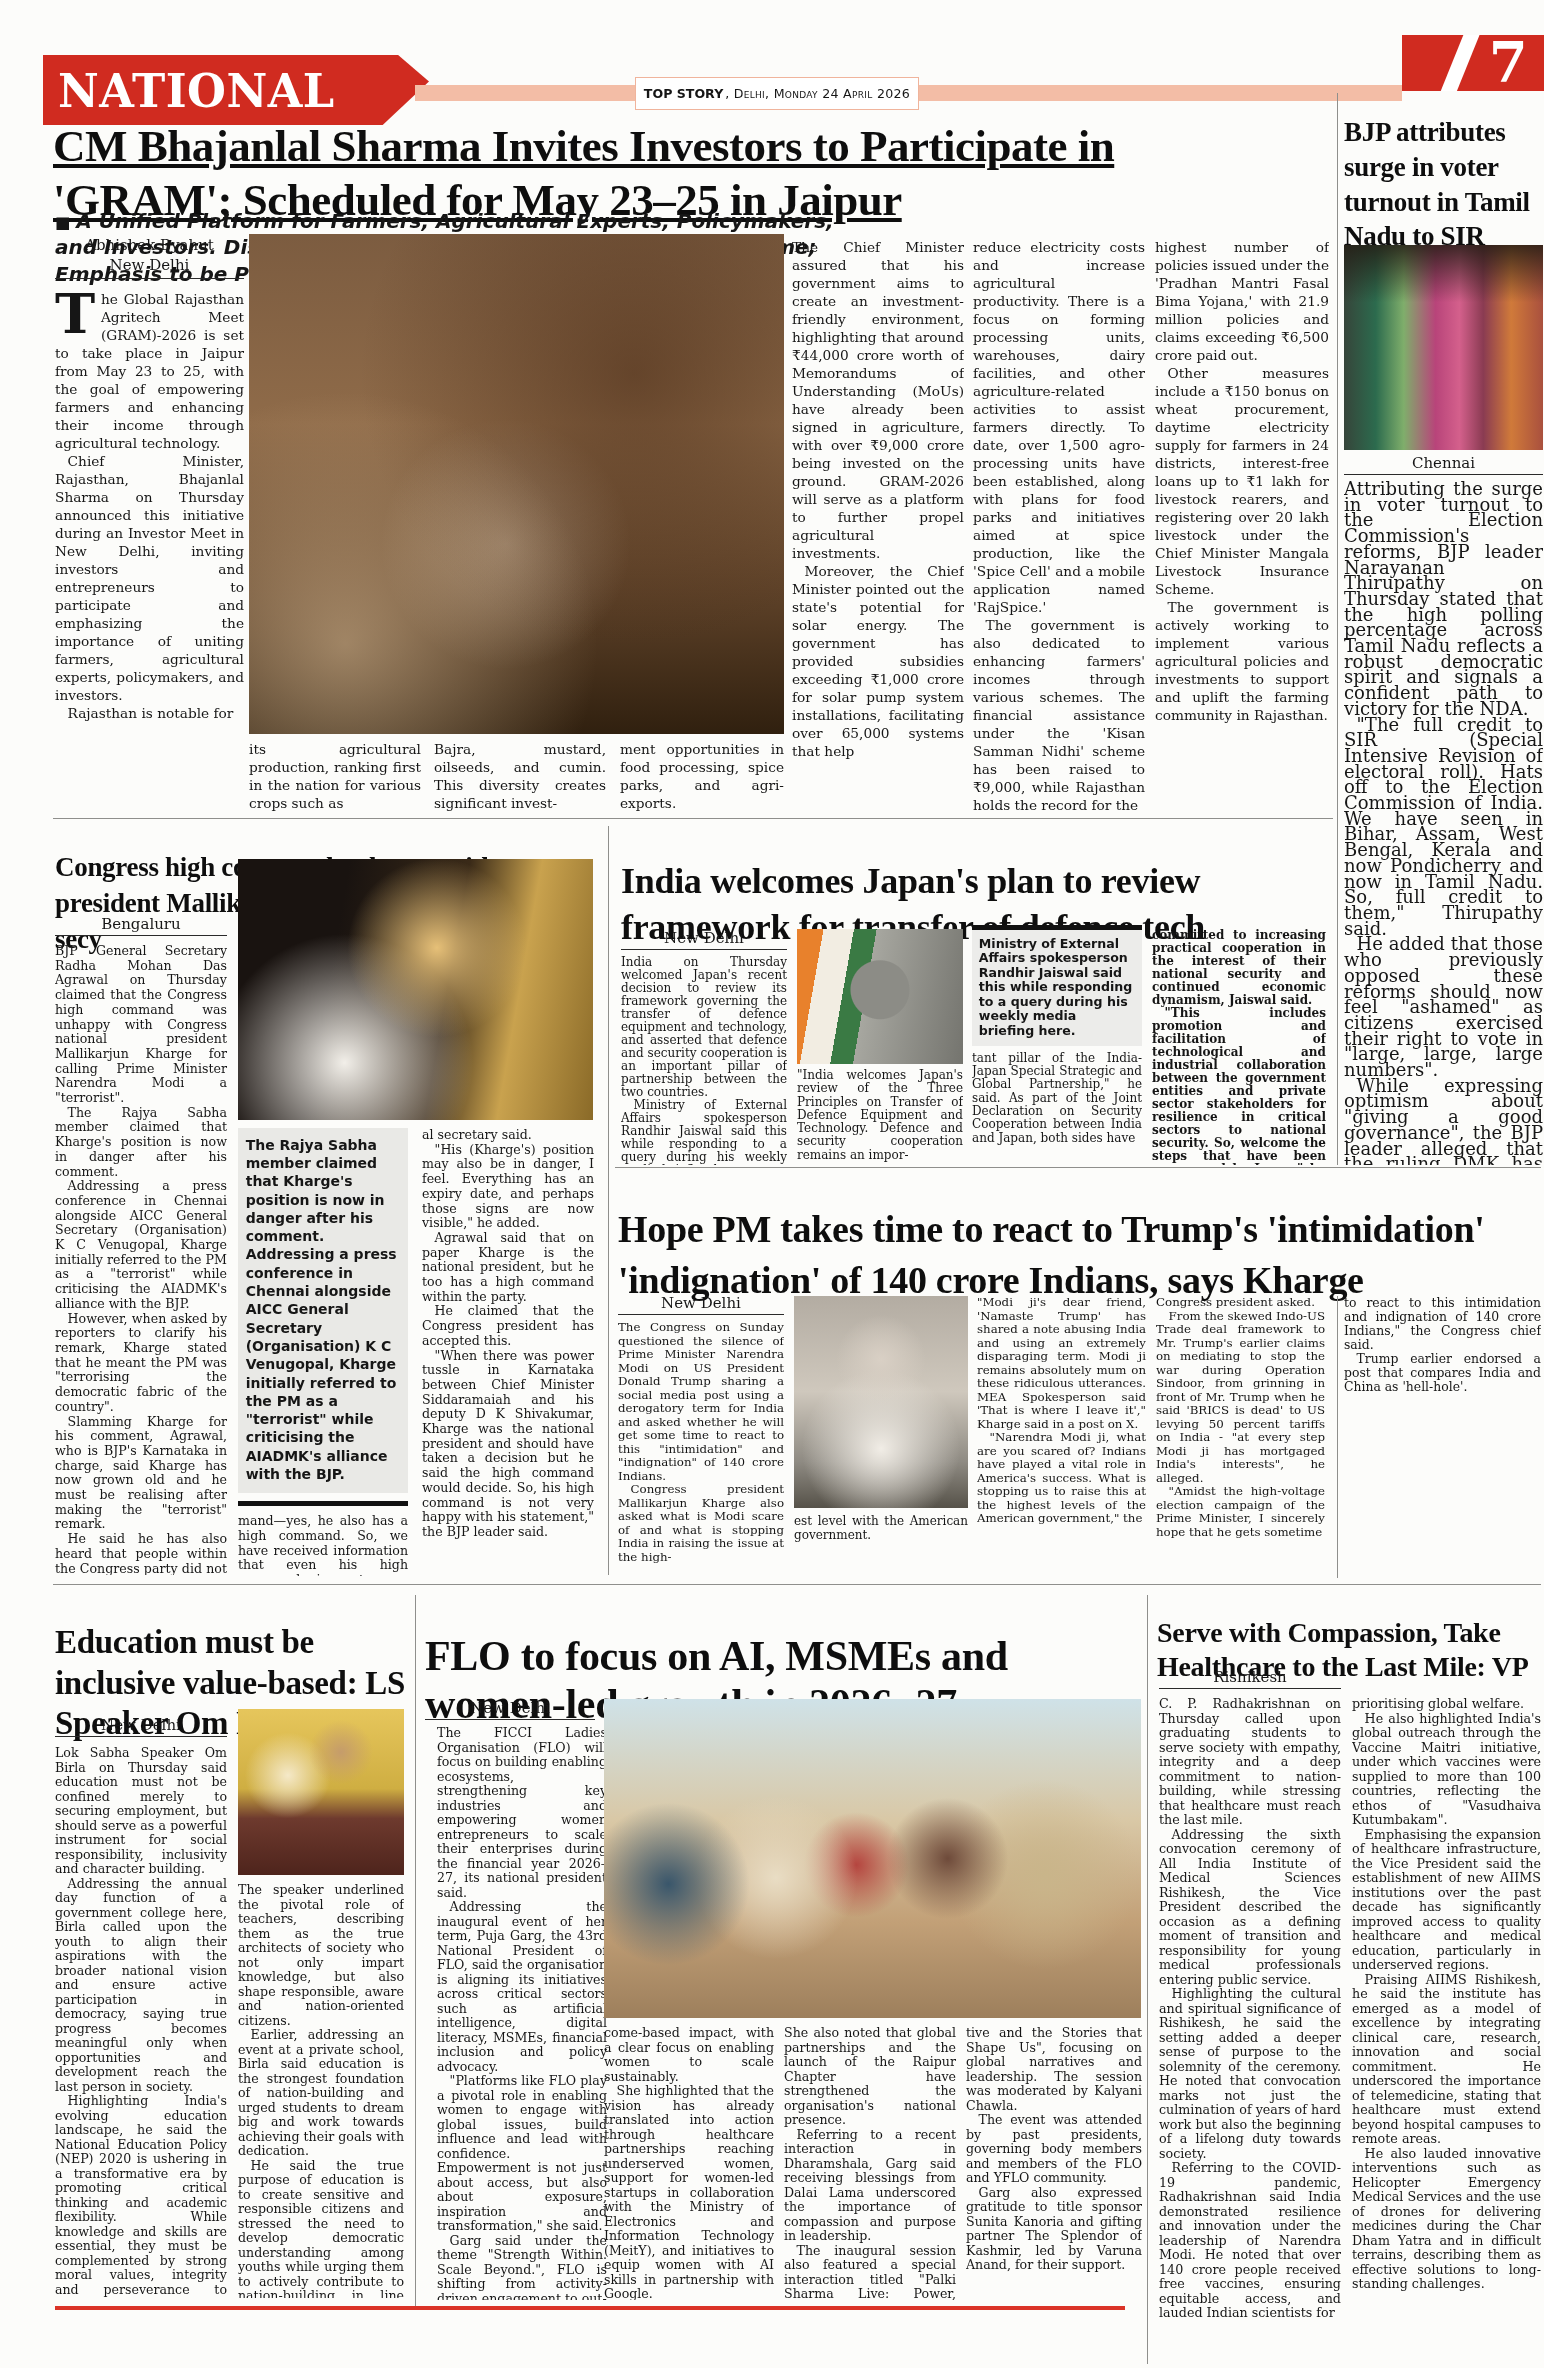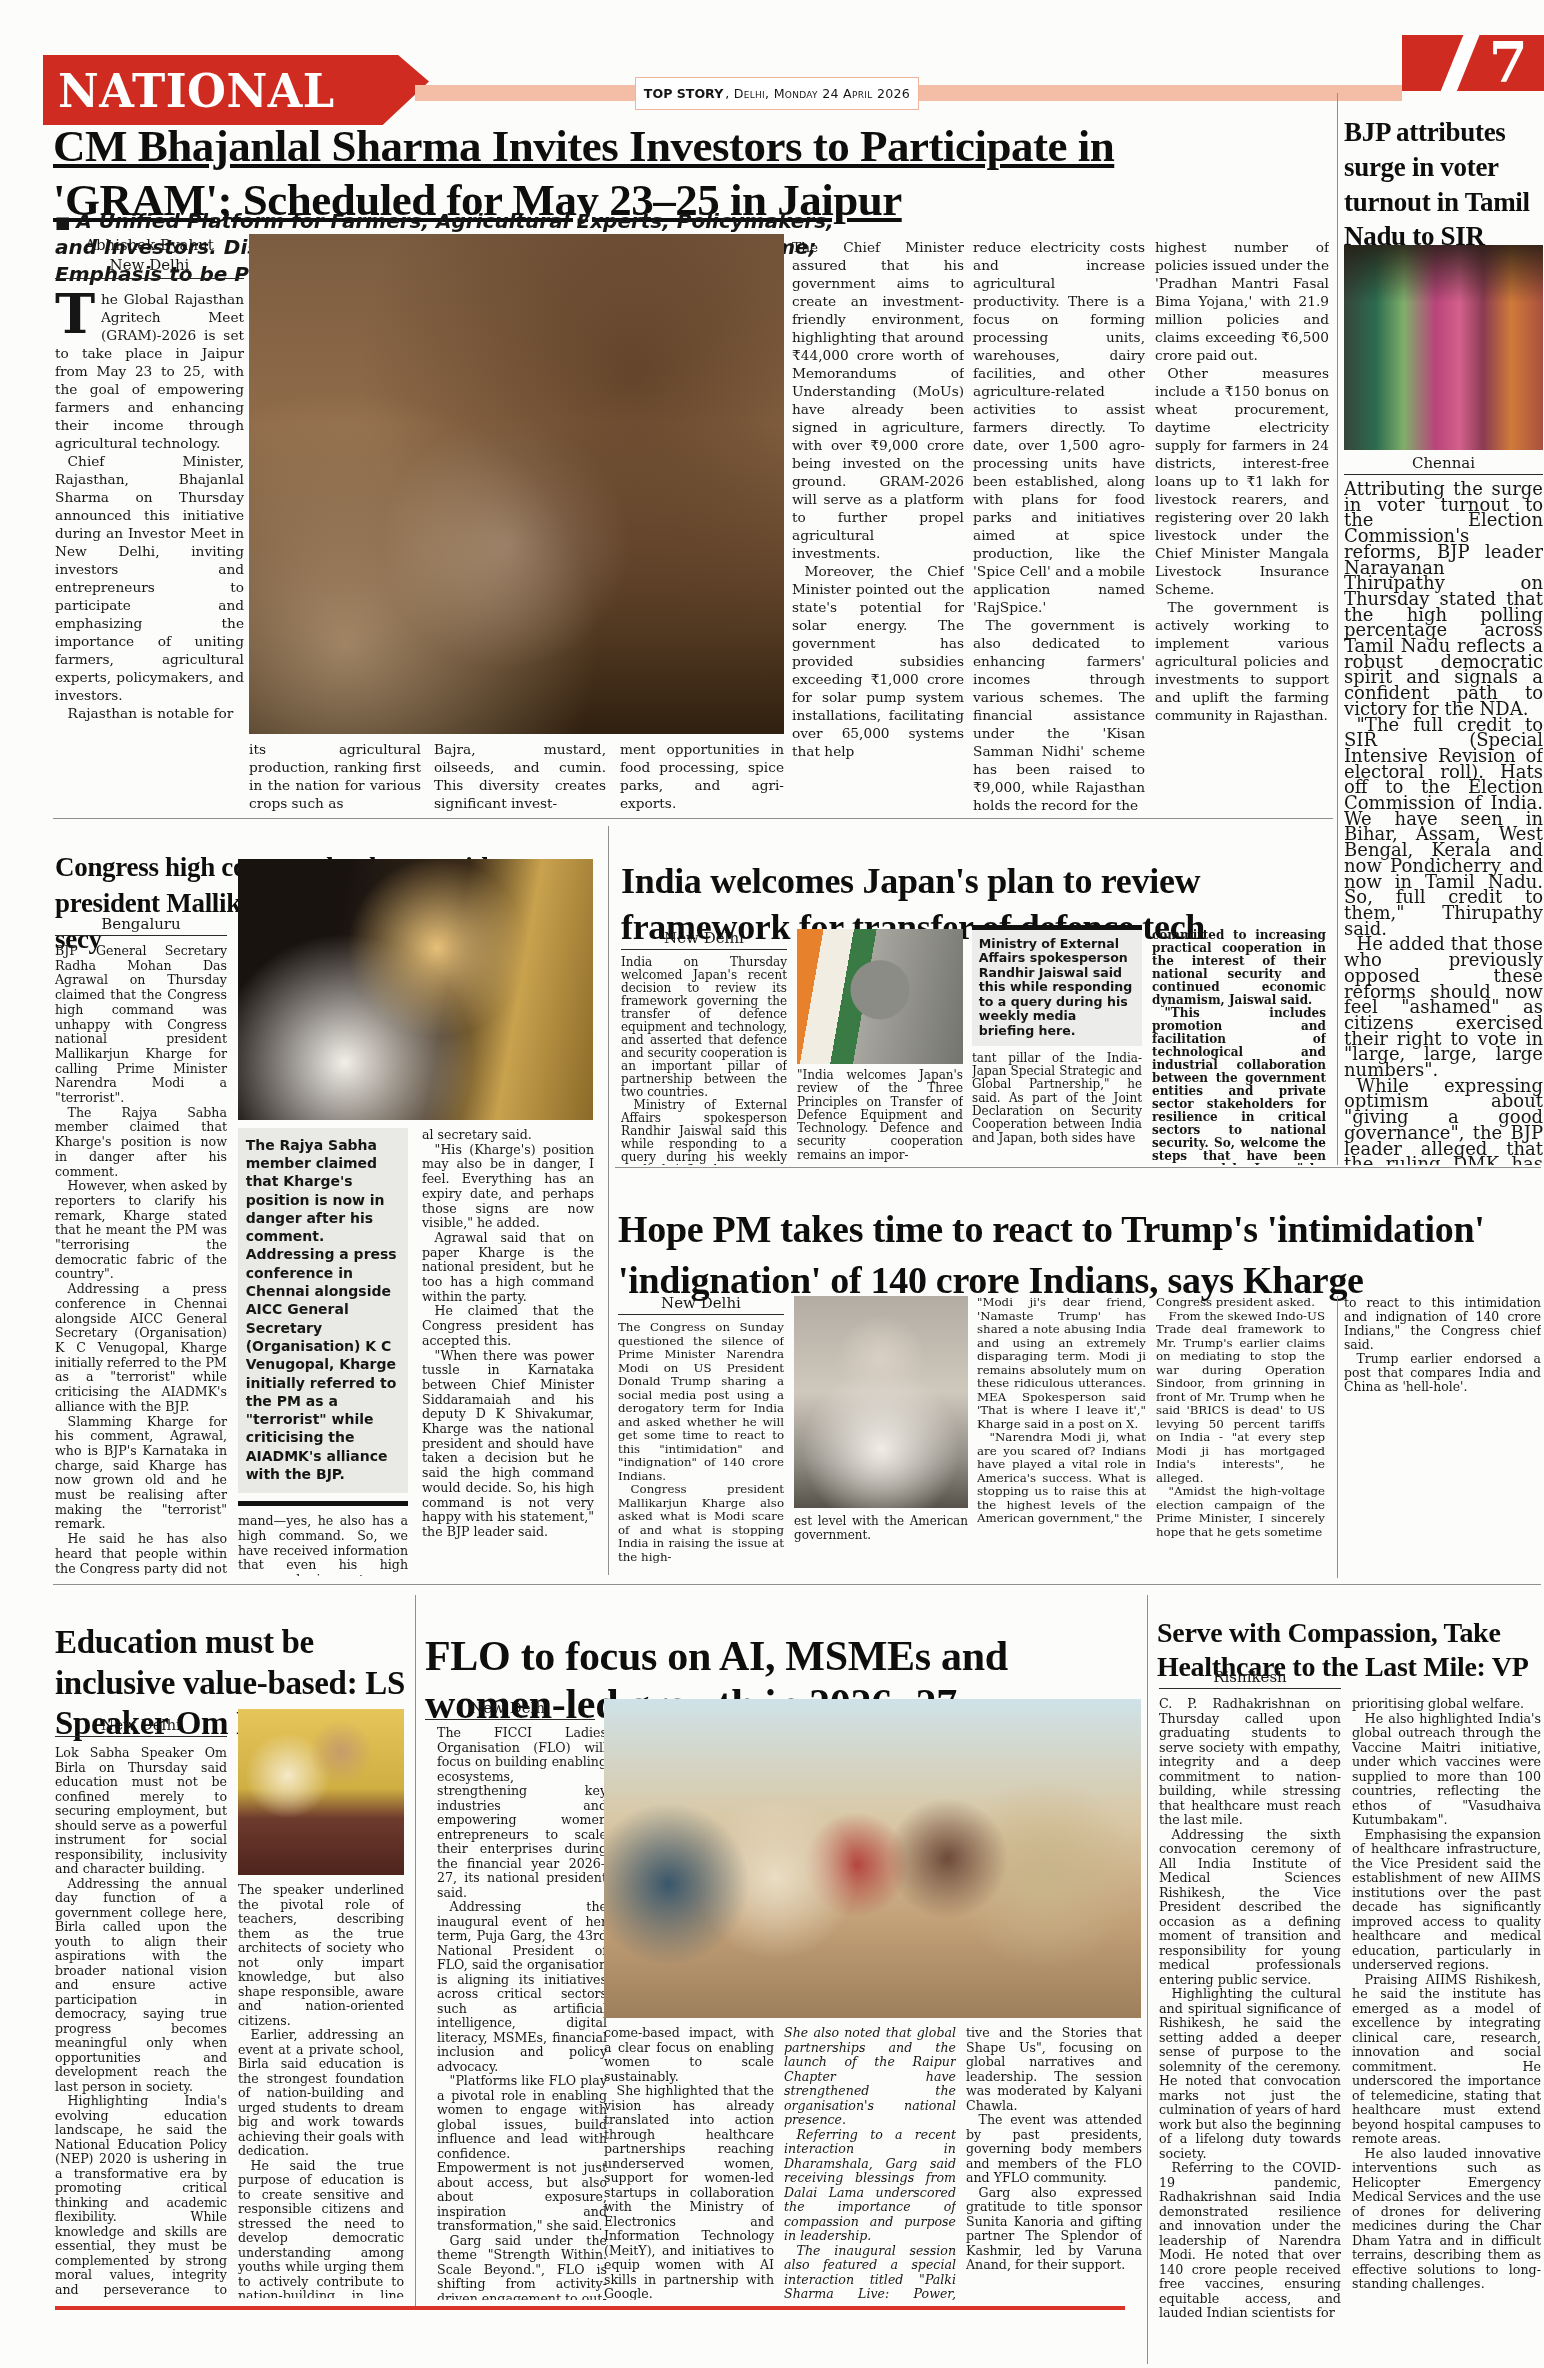--- a/index.html
+++ b/index.html
@@ -71,21 +71,21 @@
   .kha-cap{left:794px;top:1514px;width:174px;height:58px;font-size:12px;line-height:14px;}
   .kha-c3{left:977px;top:1296px;width:169px;height:282px;}
   .kha-c4{left:1156px;top:1296px;width:169px;height:282px;}
   .kha-c5{left:1344px;top:1296px;width:197px;height:282px;font-size:12.4px;line-height:14px;}
   .edu-col{font-size:12.6px;line-height:14.5px;}
   .edu-c1{left:55px;top:1746px;width:172px;height:552px;}
   .edu-c2{left:238px;top:1883px;width:166px;height:415px;}
   .flo-col{font-size:12.6px;line-height:14.5px;}
   .flo-c1{left:437px;top:1726px;width:170px;height:574px;}
   .flo-c2{left:604px;top:2026px;width:170px;height:274px;}
-  .flo-c3{left:784px;top:2026px;width:172px;height:274px;font-style:italic;}
+  .flo-c3{left:784px;top:2026px;width:172px;height:274px;}
   .flo-c4{left:966px;top:2026px;width:176px;height:274px;}
   .vp-col{font-size:12.7px;line-height:14.5px;}
   .vp-c1{left:1159px;top:1697px;width:182px;height:666px;}
   .vp-c2{left:1352px;top:1697px;width:189px;height:666px;}
   
   .photo{position:absolute;}
   .lead-photo{left:249px;top:234px;width:535px;height:500px;background:
      radial-gradient(circle at 18% 82%,rgba(228,198,158,.55),transparent 42%),
      radial-gradient(circle at 72% 28%,rgba(70,40,20,.55),transparent 52%),
      radial-gradient(circle at 48% 62%,rgba(240,225,205,.35),transparent 30%),
@@ -181,22 +181,22 @@
         <p>"Winning or losing is part of life, part of the game. But these people want money, they want power," he said.</p>
       </div>
   </aside>
 
   <section>
     <h2 class="hl congress-headline">Congress high command unhappy with party president Mallikarjun Kharge claims BJP gen secy</h2>
     <div class="dateline" style="left:55px;top:915px;width:172px;">Bengaluru</div>
     <div class="col congress-col cong-c1">
         <p>BJP General Secretary Radha Mohan Das Agrawal on Thursday claimed that the Congress high command was unhappy with Congress national president Mallikarjun Kharge for calling Prime Minister Narendra Modi a "terrorist".</p>
         <p>The Rajya Sabha member claimed that Kharge's position is now in danger after his comment.</p>
+        <p>Addressing a press conference in Chennai alongside AICC General Secretary (Organisation) K C Venugopal, Kharge initially referred to the PM as a "terrorist" while criticising the AIADMK's alliance with the BJP.</p>
         <p>However, when asked by reporters to clarify his remark, Kharge stated that he meant the PM was "terrorising the democratic fabric of the country".</p>
-        <p>Addressing a press conference in Chennai alongside AICC General Secretary (Organisation) K C Venugopal, Kharge initially referred to the PM as a "terrorist" while criticising the AIADMK's alliance with the BJP.</p>
         <p>Slamming Kharge for his comment, Agrawal, who is BJP's Karnataka in charge, said Kharge has now grown old and he must be realising after making the "terrorist" remark.</p>
         <p>He said he has also heard that people within the Congress party did not like Kharge's comment very much.</p>
       </div>
     <div class="photo congress-photo"></div>
     <div class="cong-flow">
       <div class="pullquote">The Rajya Sabha member claimed that Kharge's position is now in danger after his comment. Addressing a press conference in Chennai alongside AICC General Secretary (Organisation) K C Venugopal, Kharge initially referred to the PM as a "terrorist" while criticising the AIADMK's alliance with the BJP.</div>
       <div class="quote-bar"></div>
       <div class="cong-below">
           <p>mand—yes, he also has a high command. So, we have received information that even his high command is not very happy with this statement," the BJP gener-</p>
         </div>

